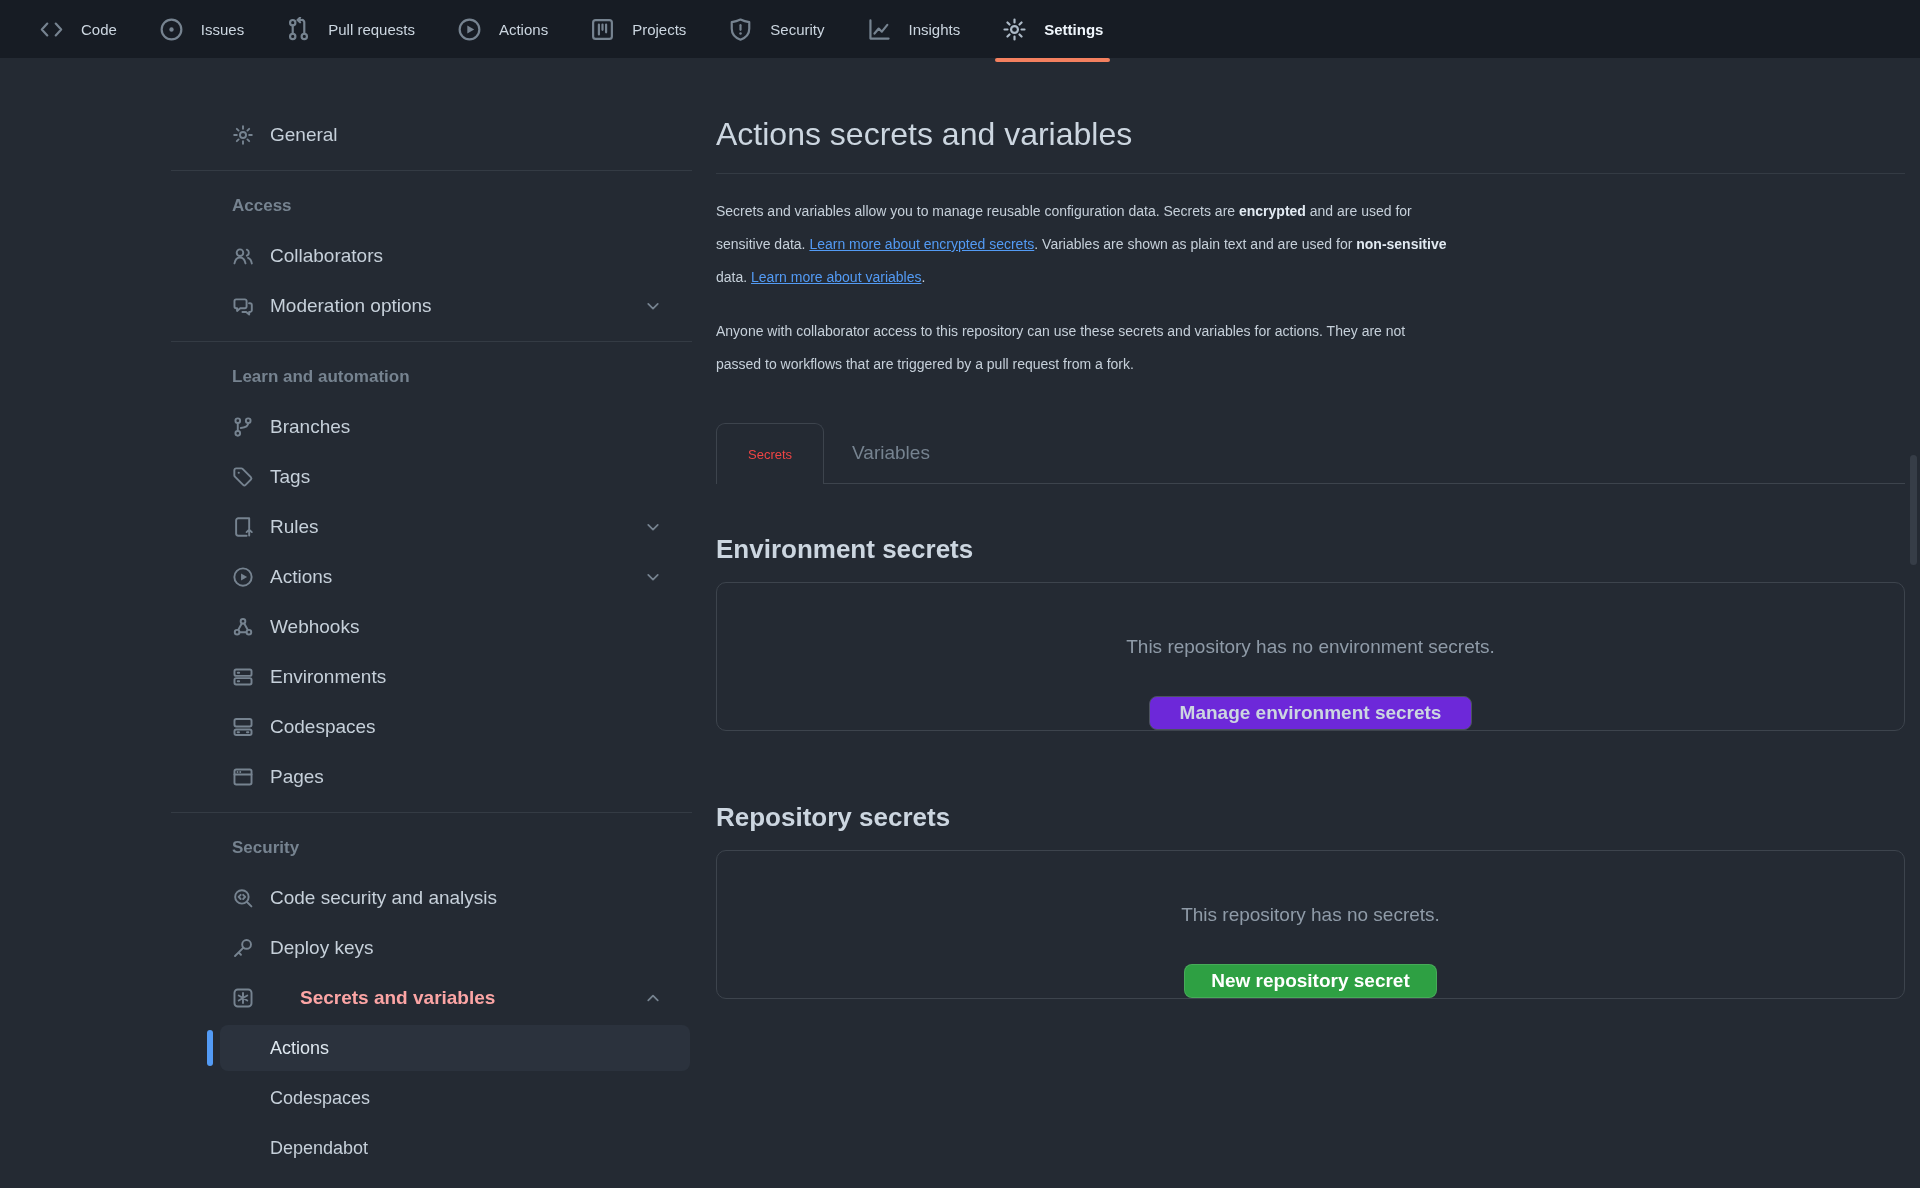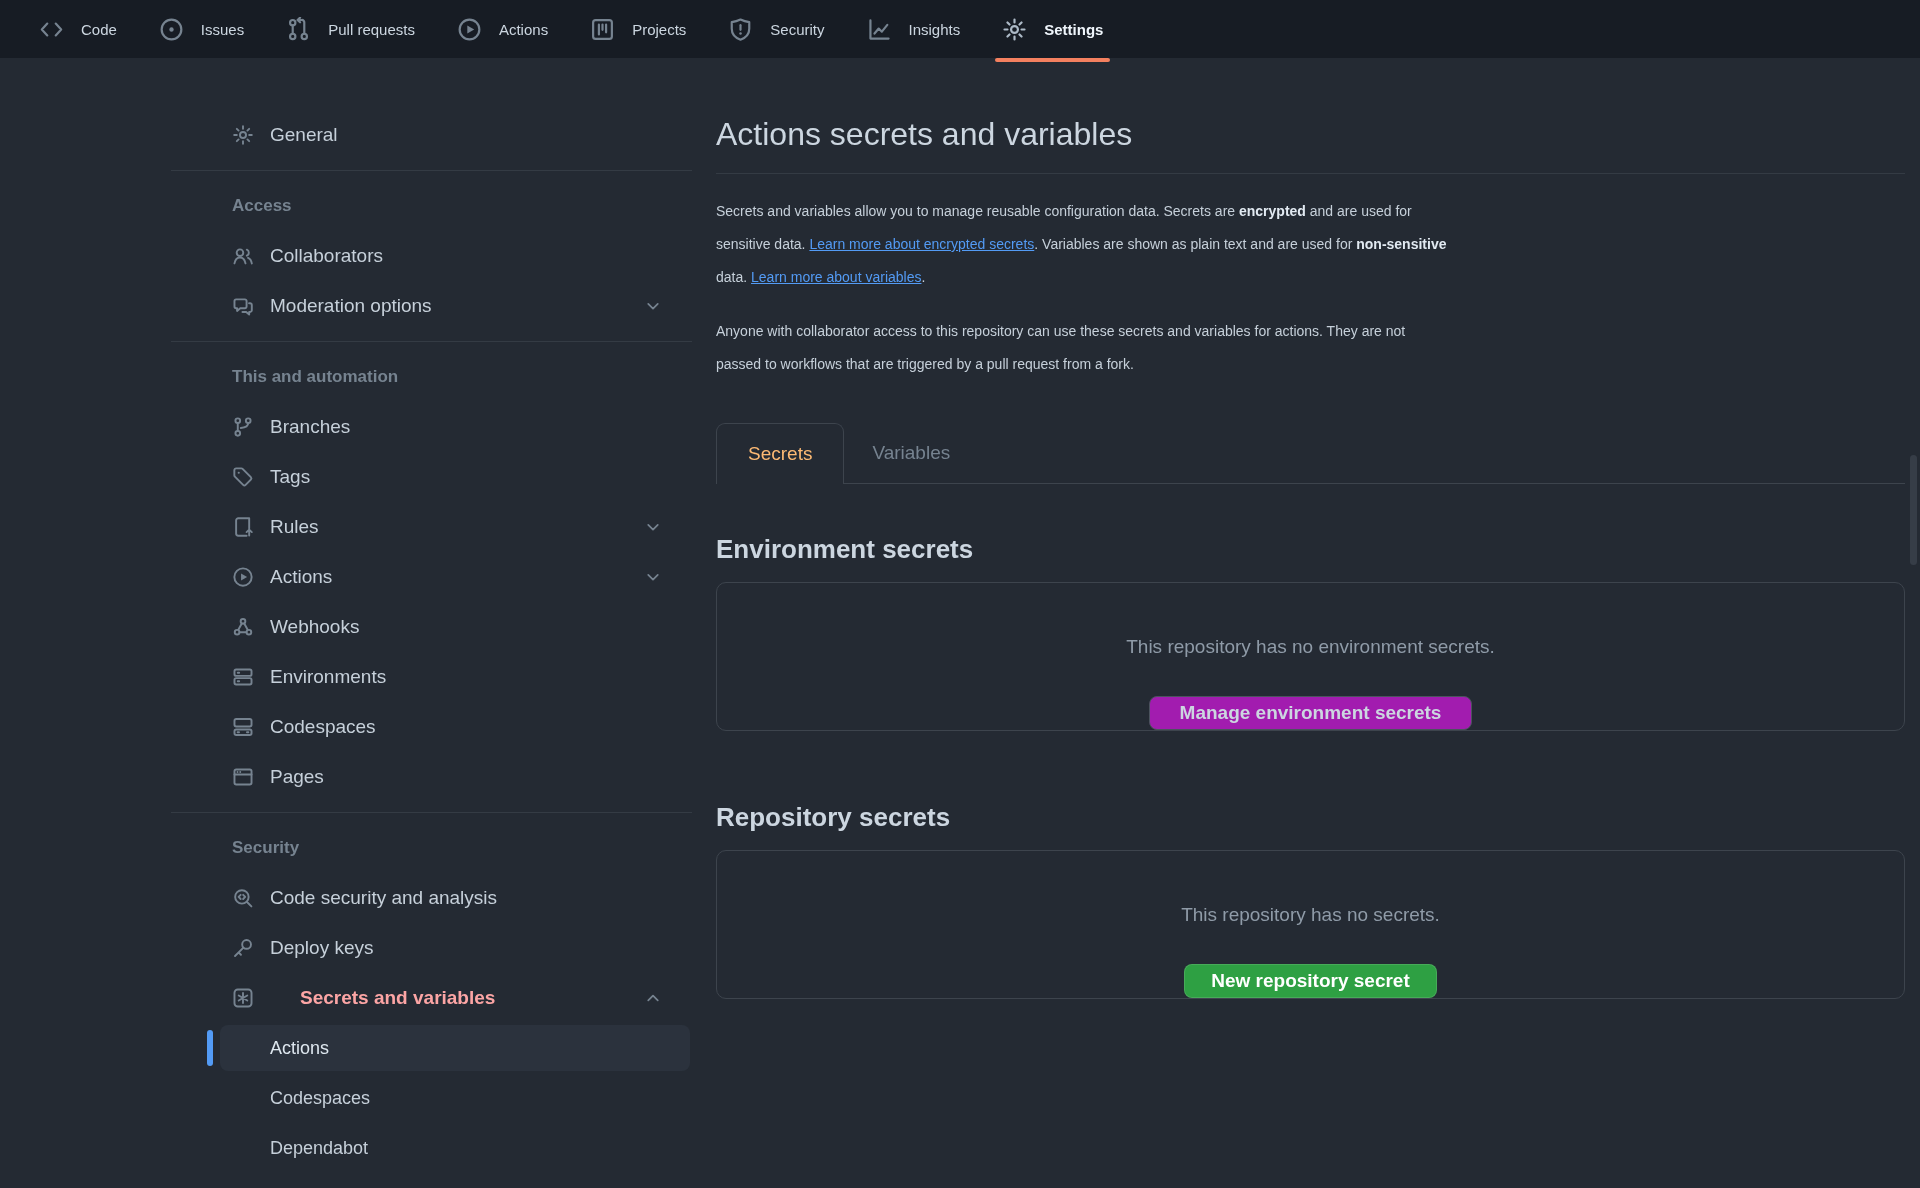--- a/index.html
+++ b/index.html
@@ -64,39 +64,39 @@
   
   .content { position:absolute; left:716px; top:0; width:1189px; }
   .page-title { margin-top:113px; font-size:32px; font-weight:400; color:#ccd6e0; line-height:42px; }
   .title-rule { height:1px; background:#343b44; margin-top:18px; }
   .para { margin-top:21px; font-size:14px; line-height:33px; color:#c6d0da; }
   .para strong { color:#e2eaf2; font-weight:700; }
   .link { color:var(--link,#539bf5); text-decoration:underline; cursor:pointer; }
 
   .tabnav { margin-top:42px; height:61px; border-bottom:1px solid #3d444d; display:flex; align-items:stretch; position:relative; }
   .tab-active {
-    display:flex; align-items:center; padding:0 31px; font-size:19px; color:#fdba74;
+    display:flex; align-items:center; padding:0 31px; font-size:13px; color:#ef4444;
     background:var(--bg,#242a33);
     border:1px solid #3d444d; border-bottom:none; border-radius:9px 9px 0 0;
     margin-bottom:-1px; position:relative; z-index:2; cursor:pointer;
   }
   .tab-inactive { display:flex; align-items:center; padding:0 28px; font-size:19px; color:#768390; cursor:pointer; }
 
   .h2 { font-size:26px; font-weight:700; color:#ccd6e0; line-height:33px; }
   .sect-env .h2 { margin-top:49px; }
   .sect-repo .h2 { margin-top:70px; }
   .empty-box {
     margin-top:16px; border:1px solid #3d444d; border-radius:10px; height:149px;
     display:flex; flex-direction:column; align-items:center; justify-content:flex-start;
     padding-top:52px;
   }
   .empty-text { font-size:19px; color:#8f9ba8; line-height:23px; }
   .btn { margin-top:38px; height:50px; border-radius:8px; font-size:19px; font-weight:700;
     display:inline-flex; align-items:center; cursor:pointer; }
-  .btn-secondary { background:#a21caf; border:1px solid #4b535d; color:#ccd6e0; padding:0 30px; }
+  .btn-secondary { background:#6d28d9; border:1px solid #4b535d; color:#ccd6e0; padding:0 30px; }
   .btn-primary { background:var(--green,#2ea043); border:1px solid rgba(255,255,255,0.12); color:#ffffff; padding:4px 26px; }
 
   .scroll-thumb { position:absolute; right:3px; top:455px; width:7px; height:110px;
     background:#39414b; border-radius:4px; opacity:.85; }
 </style>
 </head>
 <body>
 
 <nav class="topnav" id="topnav">
     <div class="nav-item">
@@ -203,21 +203,21 @@
           <path d="M1.8 4.4a1.2 1.2 0 0 1 1.2-1.2h6.4a1.2 1.2 0 0 1 1.2 1.2v4a1.2 1.2 0 0 1-1.2 1.2H6l-2.3 2v-2H3a1.2 1.2 0 0 1-1.2-1.2z"></path>
           <path d="M12.4 6h.8a1.2 1.2 0 0 1 1.2 1.2v3.9a1.2 1.2 0 0 1-1.2 1.2h-.7v1.9l-2.2-1.9H7.6"></path>
         </svg>
       </span>
       <span class="sb-label">Moderation options</span>
       <span class="chev"><svg viewBox="0 0 16 16" fill="none" stroke="currentColor" stroke-width="1.4" stroke-linecap="round" stroke-linejoin="round">
           <path d="m4.2 6.3 3.8 3.8 3.8-3.8"></path>
         </svg></span>
     </div>
     <div class="sb-divider"></div>
-    <div class="sb-header">This and automation</div>
+    <div class="sb-header">Learn and automation</div>
     <div class="sb-row">
       <span class="sicon">
         <svg viewBox="0 0 16 16" fill="none" stroke="currentColor" stroke-width="1.4" stroke-linecap="round" stroke-linejoin="round">
           <circle cx="4.2" cy="3.4" r="1.7"></circle>
           <circle cx="4.2" cy="12.6" r="1.7"></circle>
           <circle cx="11.8" cy="3.4" r="1.7"></circle>
           <path d="M4.2 5.1v5.8M11.8 5.1c0 2.6-2.6 3.4-5.4 3.6"></path>
         </svg>
       </span>
       <span class="sb-label">Branches</span>

